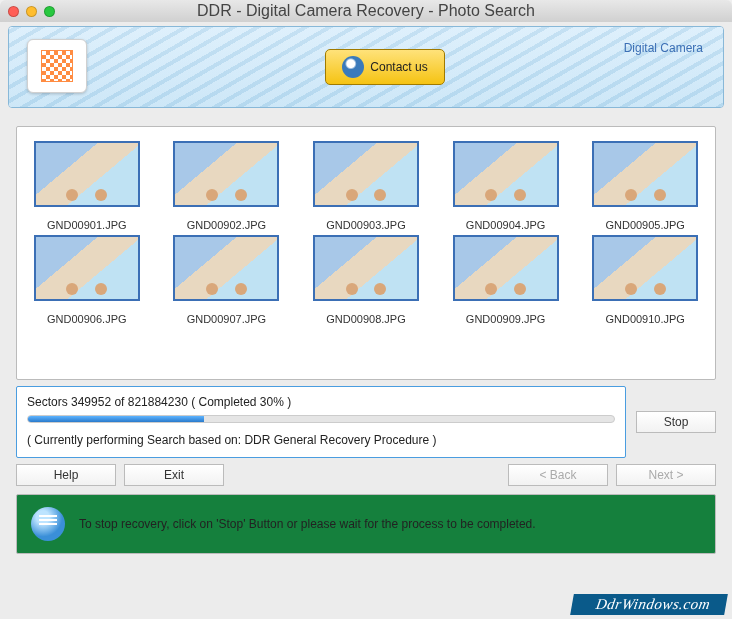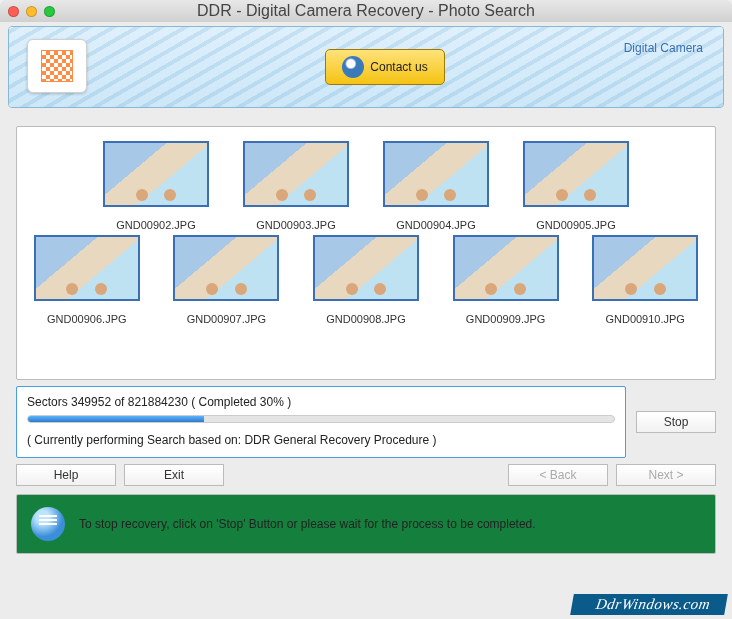--- a/index.html
+++ b/index.html
@@ -75,20 +75,24 @@
     </div>
   </div>
 
   <div class="main">
 
     <div class="gallery-wrap">
       <div class="gallery">
         <div class="row">
           <div class="thumb-item">
               <div class="thumb"></div>
+              <div class="fname">GND00901.JPG</div>
+            </div>
+          <div class="thumb-item">
+              <div class="thumb"></div>
               <div class="fname">GND00902.JPG</div>
             </div>
           <div class="thumb-item">
               <div class="thumb"></div>
               <div class="fname">GND00903.JPG</div>
             </div>
           <div class="thumb-item">
               <div class="thumb"></div>
               <div class="fname">GND00904.JPG</div>
             </div>

